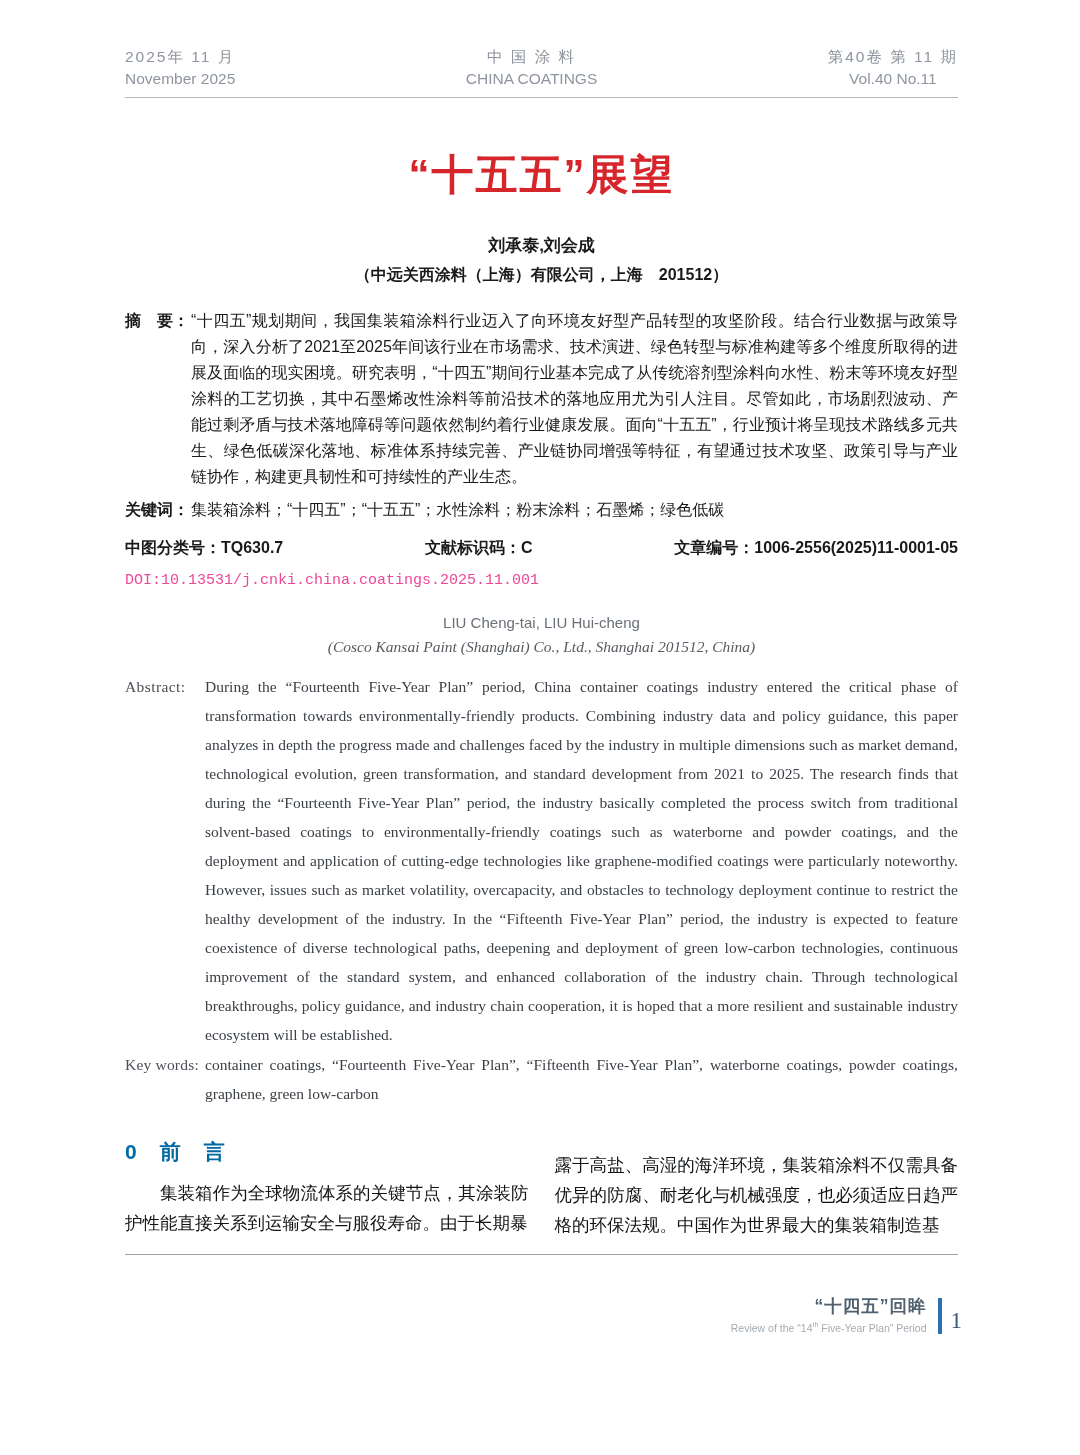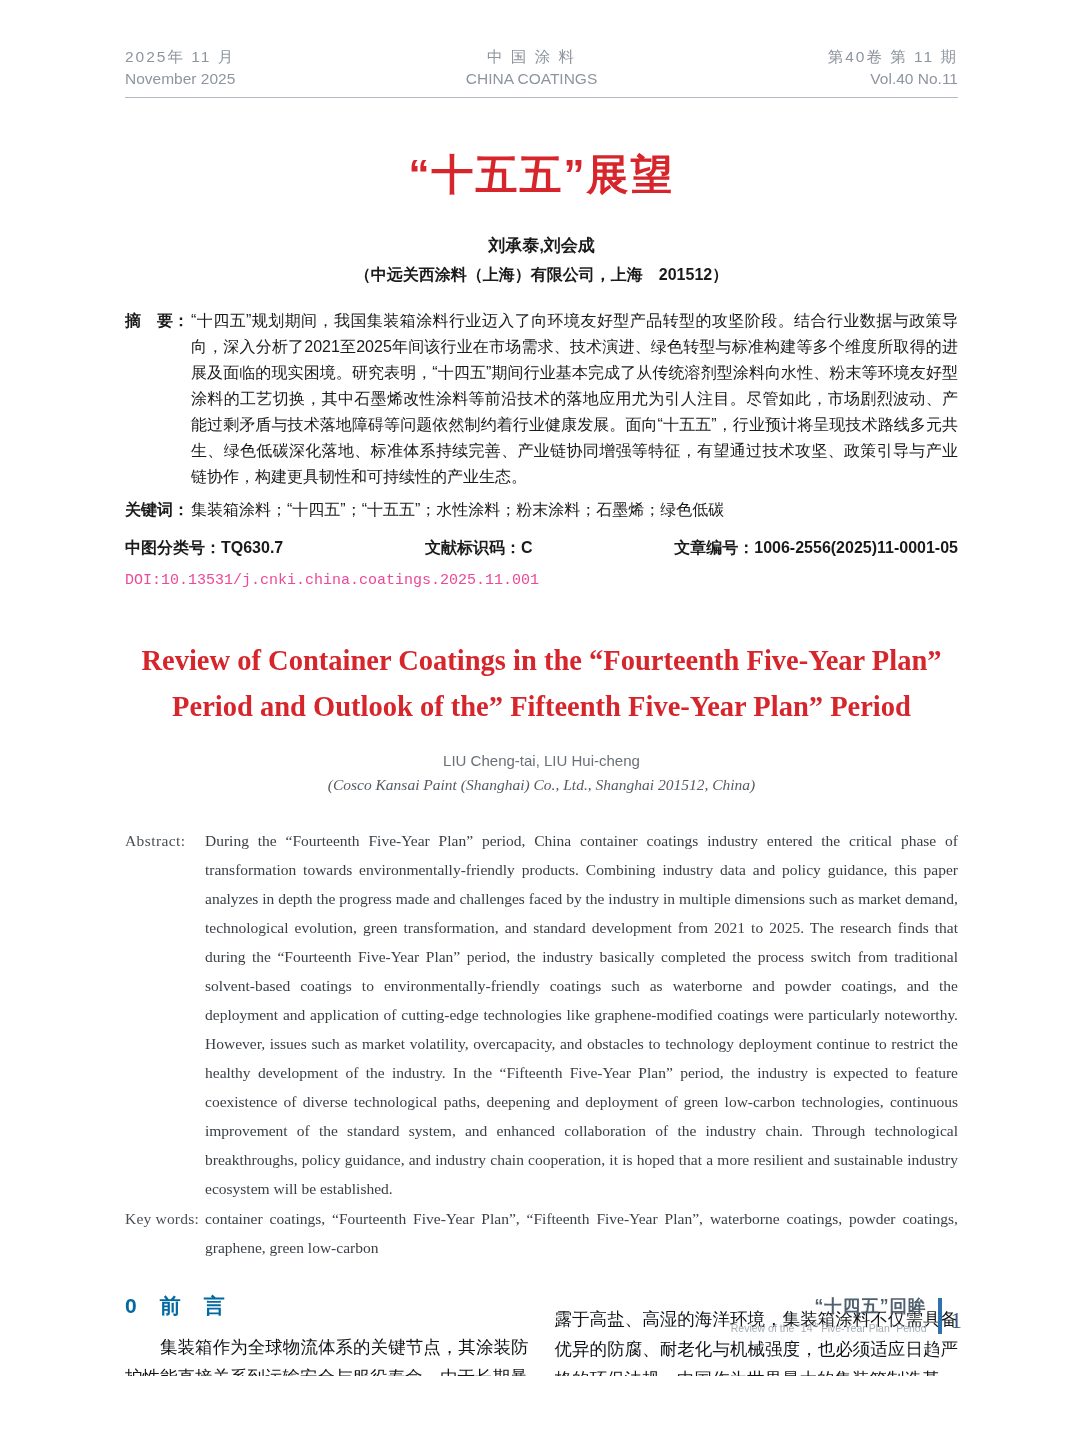--- a/index.html
+++ b/index.html
@@ -15,21 +15,21 @@
     border-radius:16px;
   }
   
   .jheader{
     display:flex;justify-content:space-between;align-items:flex-end;
     color:#8e959e;font-size:15.5px;line-height:22px;
     padding-bottom:7px;border-bottom:1px solid #b3b9c1;
   }
   .jheader .col{white-space:nowrap;}
   .jheader .center{text-align:center;}
-  .jheader .right{text-align:right;}
+  .jheader .right{text-align:center;}
   .jheader .cn{letter-spacing:2px;}
   
   .title-cn{
     margin-top:48px;text-align:center;
     color:#d6262c;font-weight:bold;font-size:42px;line-height:58px;letter-spacing:2px;
   }
   .authors-cn{margin-top:30px;text-align:center;font-size:17px;font-weight:bold;}
   .affil-cn{margin-top:8px;text-align:center;font-size:16px;font-weight:600;}
   
   .hang{display:flex;}
@@ -45,21 +45,21 @@
   }
   .doi{margin-top:10px;font-family:Liberation Mono, monospace;font-size:15px;line-height:22px;color:#ec4899;}
   
   .title-en{
     margin-top:46px;text-align:center;
     font-family:"Liberation Serif",serif;font-weight:bold;
     color:#d6262c;font-size:28.5px;line-height:46px;
   }
   .authors-en{margin-top:22px;text-align:center;font-size:15px;color:#6a7077;}
   .affil-en{margin-top:7px;text-align:center;font-family:"Liberation Serif",serif;font-style:italic;font-size:15.5px;color:#555b61;}
-  .abs-en{margin-top:32px;font-family:"Liberation Serif",serif;font-size:15.5px;line-height:29px;color:#3b4046;}
+  .abs-en{margin-top:16px;font-family:"Liberation Serif",serif;font-size:15.5px;line-height:29px;color:#3b4046;}
   .abs-en .hlabel{width:80px;font-weight:normal;letter-spacing:0.4px;color:#4a4f55;}
   .kw-en{margin-top:1px;font-family:"Liberation Serif",serif;font-size:15.5px;line-height:29px;color:#3b4046;}
   .kw-en .hlabel{width:80px;font-weight:normal;letter-spacing:0.2px;color:#4a4f55;}
   
   .intro{margin-top:30px;display:flex;gap:26px;}
   .intro .col{flex:1;min-width:0;}
   .sec-heading{color:#0369a1;font-weight:bold;font-size:21px;line-height:28px;margin-bottom:12px;letter-spacing:1px;}
   .intro p{
     margin:0;font-family:"Liberation Serif",serif;
     font-size:17.5px;line-height:30px;text-align:justify;color:#111417;
@@ -121,21 +121,20 @@
   </div>
 
   <div class="meta-row">
     <div>中图分类号：TQ630.7</div>
     <div>文献标识码：C</div>
     <div>文章编号：1006-2556(2025)11-0001-05</div>
   </div>
 
   <div class="doi">DOI:10.13531/j.cnki.china.coatings.2025.11.001</div>
 
-  <div class="title-en">Review of Container Coatings in the “Fourteenth Five-Year Plan” Period and Outlook of the” Fifteenth Five-Year Plan” Period</div>
   <div class="authors-en">LIU Cheng-tai, LIU Hui-cheng</div>
   <div class="affil-en">(Cosco Kansai Paint (Shanghai) Co., Ltd., Shanghai 201512, China)</div>
 
   <div class="hang abs-en">
     <div class="hlabel">Abstract:</div>
     <div class="hbody">During the “Fourteenth Five-Year Plan” period, China container coatings industry entered the critical phase of transformation towards environmentally-friendly products. Combining industry data and policy guidance, this paper analyzes in depth the progress made and challenges faced by the industry in multiple dimensions such as market demand, technological evolution, green transformation, and standard development from 2021 to 2025. The research finds that during the “Fourteenth Five-Year Plan” period, the industry basically completed the process switch from traditional solvent-based coatings to environmentally-friendly coatings such as waterborne and powder coatings, and the deployment and application of cutting-edge technologies like graphene-modified coatings were particularly noteworthy. However, issues such as market volatility, overcapacity, and obstacles to technology deployment continue to restrict the healthy development of the industry. In the “Fifteenth Five-Year Plan” period, the industry is expected to feature coexistence of diverse technological paths, deepening and deployment of green low-carbon technologies, continuous improvement of the standard system, and enhanced collaboration of the industry chain. Through technological breakthroughs, policy guidance, and industry chain cooperation, it is hoped that a more resilient and sustainable industry ecosystem will be established.</div>
   </div>
 
   <div class="hang kw-en">
     <div class="hlabel">Key words:</div>

